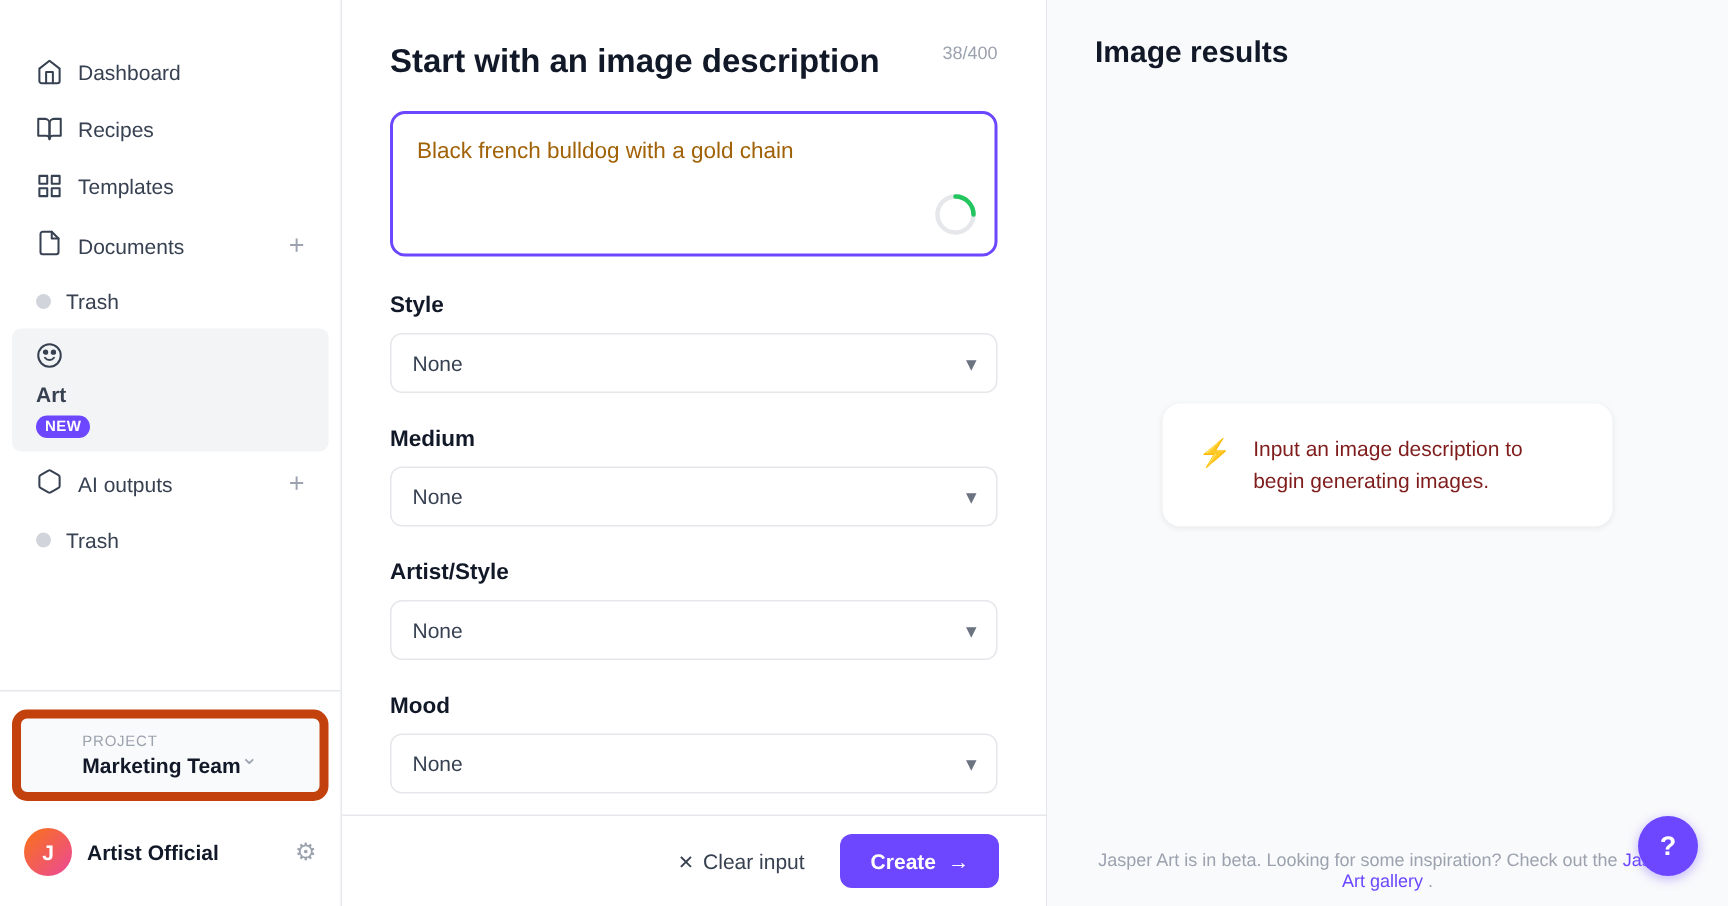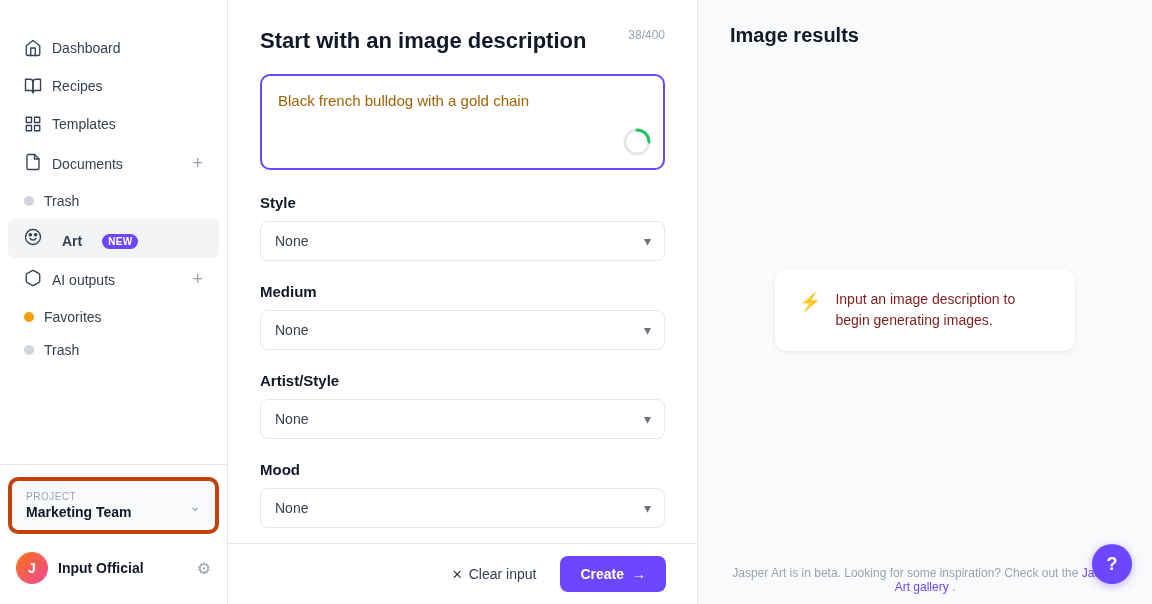--- a/index.html
+++ b/index.html
@@ -47,30 +47,31 @@
       border-radius: 6px;
       color: #374151;
       font-size: 14px;
       font-weight: 500;
     }
     .sidebar-section-label-left { display: flex; align-items: center; gap: 10px; }
     .sidebar-add { color: #9ca3af; font-size: 18px; cursor: pointer; }
 
     .sidebar-art-item {
       display: flex;
-      align-items: flex-end;
-      gap: 20px;
+      align-items: flex-start;
+      gap: 6px;
       padding: 9px 16px;
       margin: 2px 8px;
       cursor: pointer;
       border-radius: 6px;
       color: #374151;
       font-size: 14px;
       font-weight: 600;
       background: #f3f4f6;
+      flex-direction: column;
     }
     .new-badge {
       background: #6c47ff;
       color: white;
       font-size: 10px;
       font-weight: 700;
       padding: 2px 6px;
       border-radius: 10px;
       letter-spacing: 0.3px;
     }
@@ -95,27 +96,27 @@
       color: #374151;
       font-size: 14px;
     }
 
     .sidebar-bottom {
       border-top: 1px solid #e5e7eb;
       padding: 12px 8px;
     }
     .project-card {
       background: #f9fafb;
-      border: 4px solid #c2410c;
+      border: 6px solid #c2410c;
       border-radius: 10px;
       padding: 10px 14px;
       margin-bottom: 10px;
       display: flex;
       align-items: center;
-      justify-content: space-between;
+      justify-content: center;
       cursor: pointer;
     }
     .project-label { font-size: 10px; color: #9ca3af; font-weight: 500; text-transform: uppercase; letter-spacing: 0.5px; }
     .project-name { font-size: 14px; font-weight: 700; color: #111827; margin-top: 2px; }
     .project-chevron { color: #9ca3af; font-size: 14px; }
 
     .user-row {
       display: flex;
       align-items: center;
       justify-content: space-between;
@@ -429,43 +430,39 @@
         <span class="icon">
           <svg class="sidebar-icon-svg" viewBox="0 0 24 24" fill="none" stroke="currentColor" stroke-width="1.8" stroke-linecap="round" stroke-linejoin="round">
             <path d="M21 16V8a2 2 0 00-1-1.73l-7-4a2 2 0 00-2 0l-7 4A2 2 0 003 8v8a2 2 0 001 1.73l7 4a2 2 0 002 0l7-4A2 2 0 0021 16z"></path>
           </svg>
         </span>
         <span>AI outputs</span>
       </div>
       <span class="sidebar-add">+</span>
     </div>
 
-    <div class="sidebar-sub-item">
-      <span class="dot dot-yellow"></span>
-      <span>Favorites</span>
-    </div>
 
     <div class="sidebar-sub-item">
       <span class="dot dot-gray"></span>
       <span>Trash</span>
     </div>
   </div>
 
   <div class="sidebar-bottom">
     <div class="project-card">
       <div>
         <div class="project-label">PROJECT</div>
         <div class="project-name">Marketing Team</div>
       </div>
       <span class="project-chevron">⌄</span>
     </div>
     <div class="user-row">
       <div class="user-left">
         <div class="avatar">J</div>
-        <span class="user-name">Input Official</span>
+        <span class="user-name">Artist Official</span>
       </div>
       <span class="gear-icon">⚙</span>
     </div>
   </div>
 </div>
 
 <div class="main-content">
   <div class="main-inner">
 
     <div class="left-panel">

